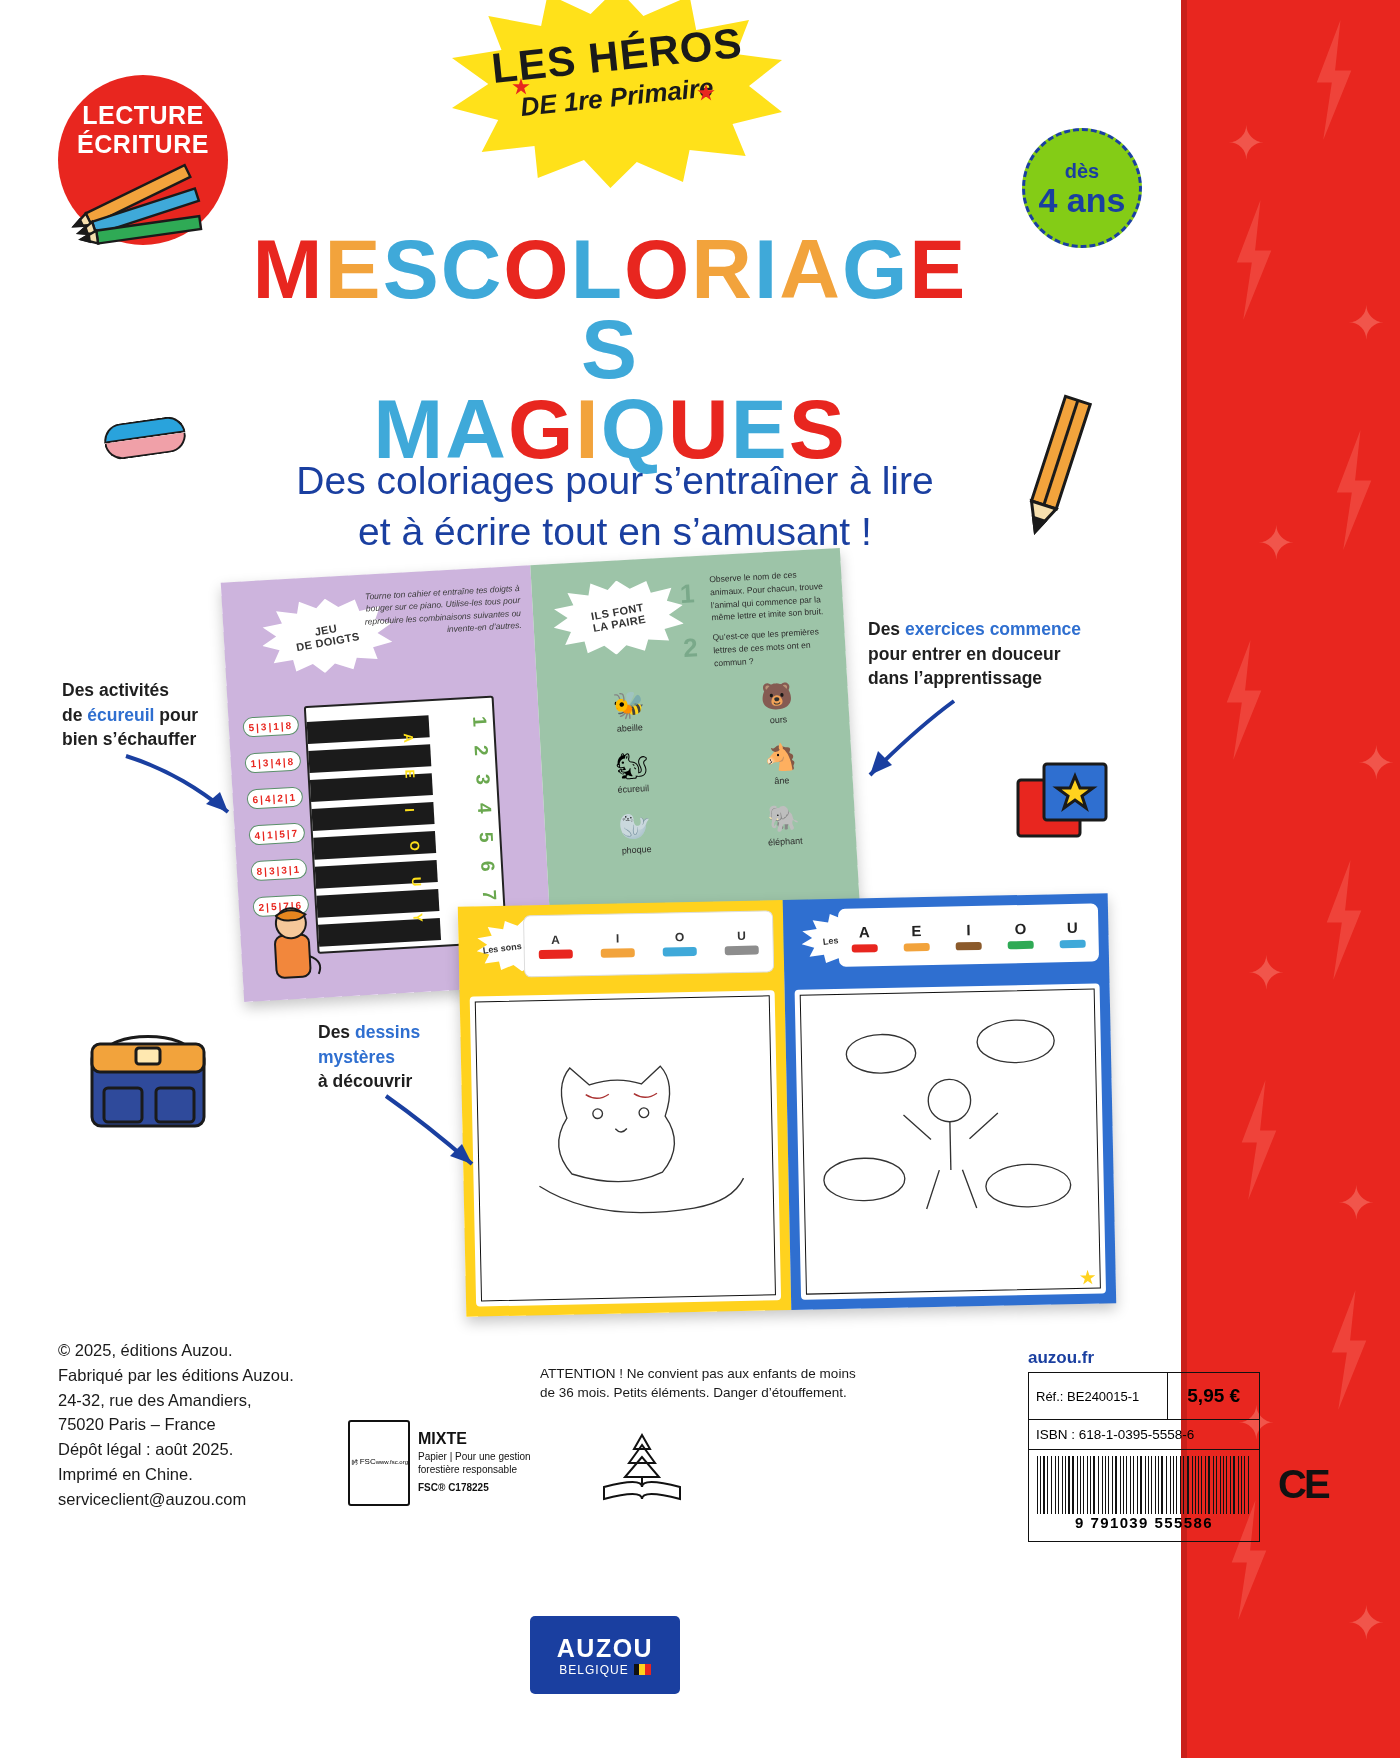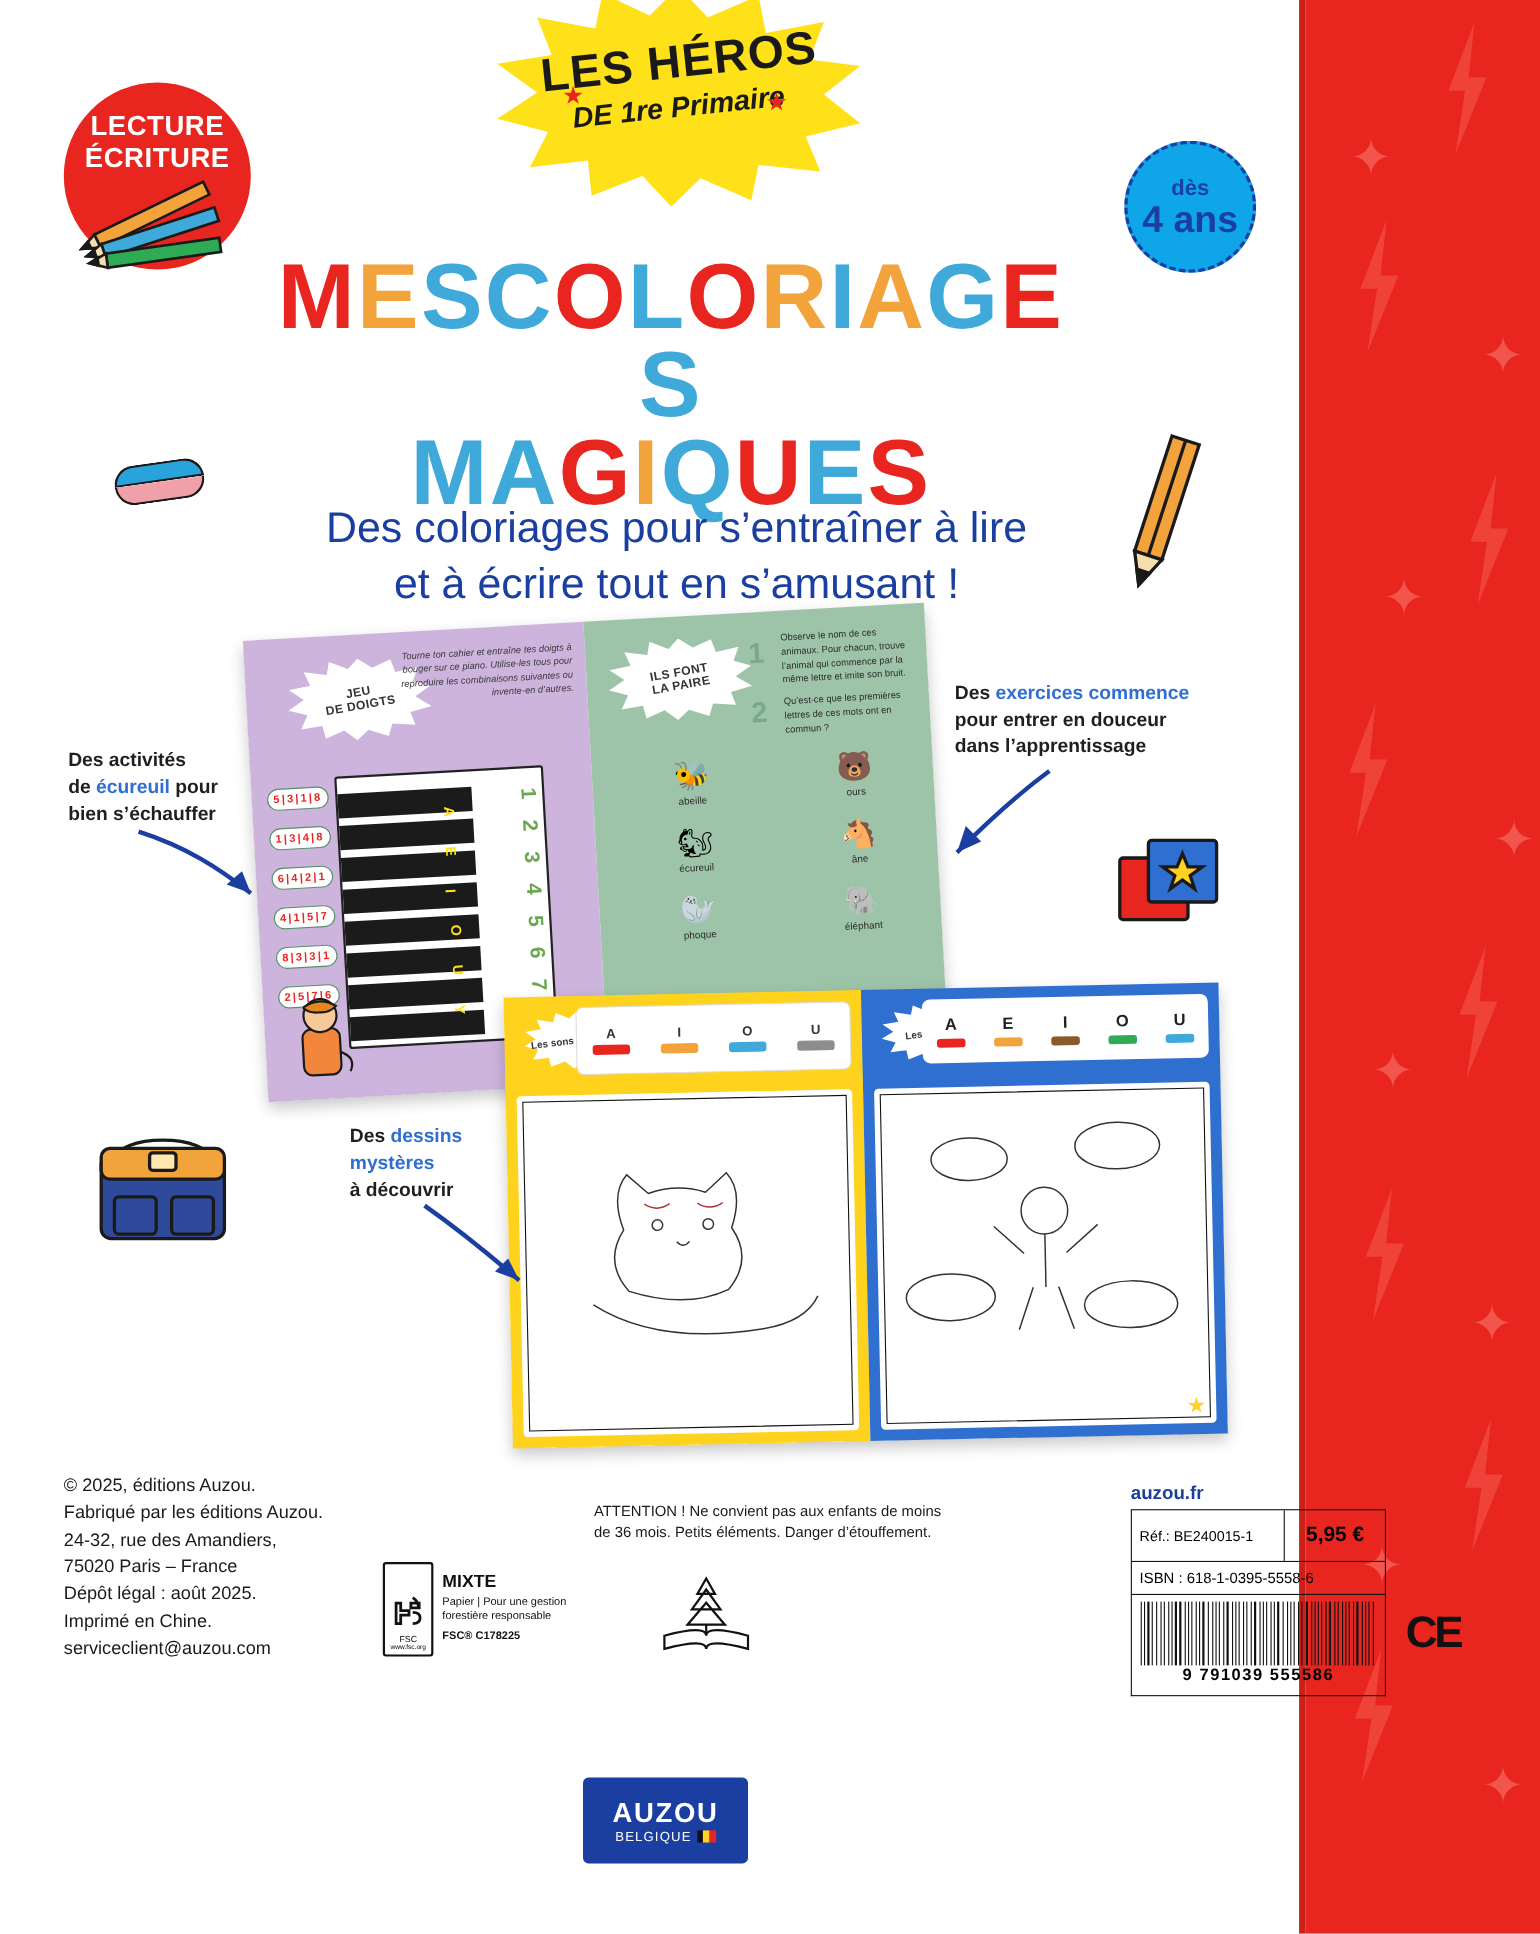--- a/index.html
+++ b/index.html
@@ -66,21 +66,21 @@
     transform:rotate(-6deg); font-style:italic;
   }
   .heros-burst .redstar {
     position:absolute; width:18px; height:18px; background:#e8261f;
     clip-path:polygon(50% 0,61% 35%,98% 35%,68% 57%,79% 91%,
       50% 70%,21% 91%,32% 57%,2% 35%,39% 35%);
   }
 
   .age-badge {
     position:absolute; left:1022px; top:128px; width:120px; height:120px;
-    border-radius:50%; background:#0ea5e9;
+    border-radius:50%; background:#84cc16;
     border:3px dashed #1a3fa0;
     display:flex; flex-direction:column; align-items:center; justify-content:center;
     color:#1a3fa0;
   }
   .age-badge .a1 { font-size:20px; font-weight:bold; }
   .age-badge .a2 { font-size:34px; font-weight:bold; line-height:1; }
 
   
   .title-wrap {
     position:absolute; left:230px; top:230px; width:760px; text-align:center;
@@ -241,21 +241,21 @@
   .attention {
     position:absolute; left:540px; top:1365px; width:320px;
     font-size:13.5px; line-height:1.4; color:#1a1a1a;
   }
   .fsc {
     position:absolute; left:348px; top:1420px; width:210px; height:96px;
     display:flex; gap:8px; align-items:flex-start;
   }
   .fsc .logo {
     width:62px; height:86px; border:2px solid #111; border-radius:3px;
-    display:flex; flex-direction:column; align-items:center; justify-content:flex-end;
+    display:flex; flex-direction:row; align-items:center; justify-content:flex-end;
     padding-bottom:3px; font-size:8px; text-align:center;
   }
   .fsc .txt { font-size:10px; line-height:1.35; color:#111; padding-top:8px; }
   .reforest {
     position:absolute; left:600px; top:1425px; width:400px;
     display:flex; gap:12px; align-items:center;
   }
   .reforest .tree { width:84px; height:78px; }
   .reforest .rtxt { font-size:14.5px; font-weight:bold; line-height:1.42; color:#111; }
   .auzoufr {

